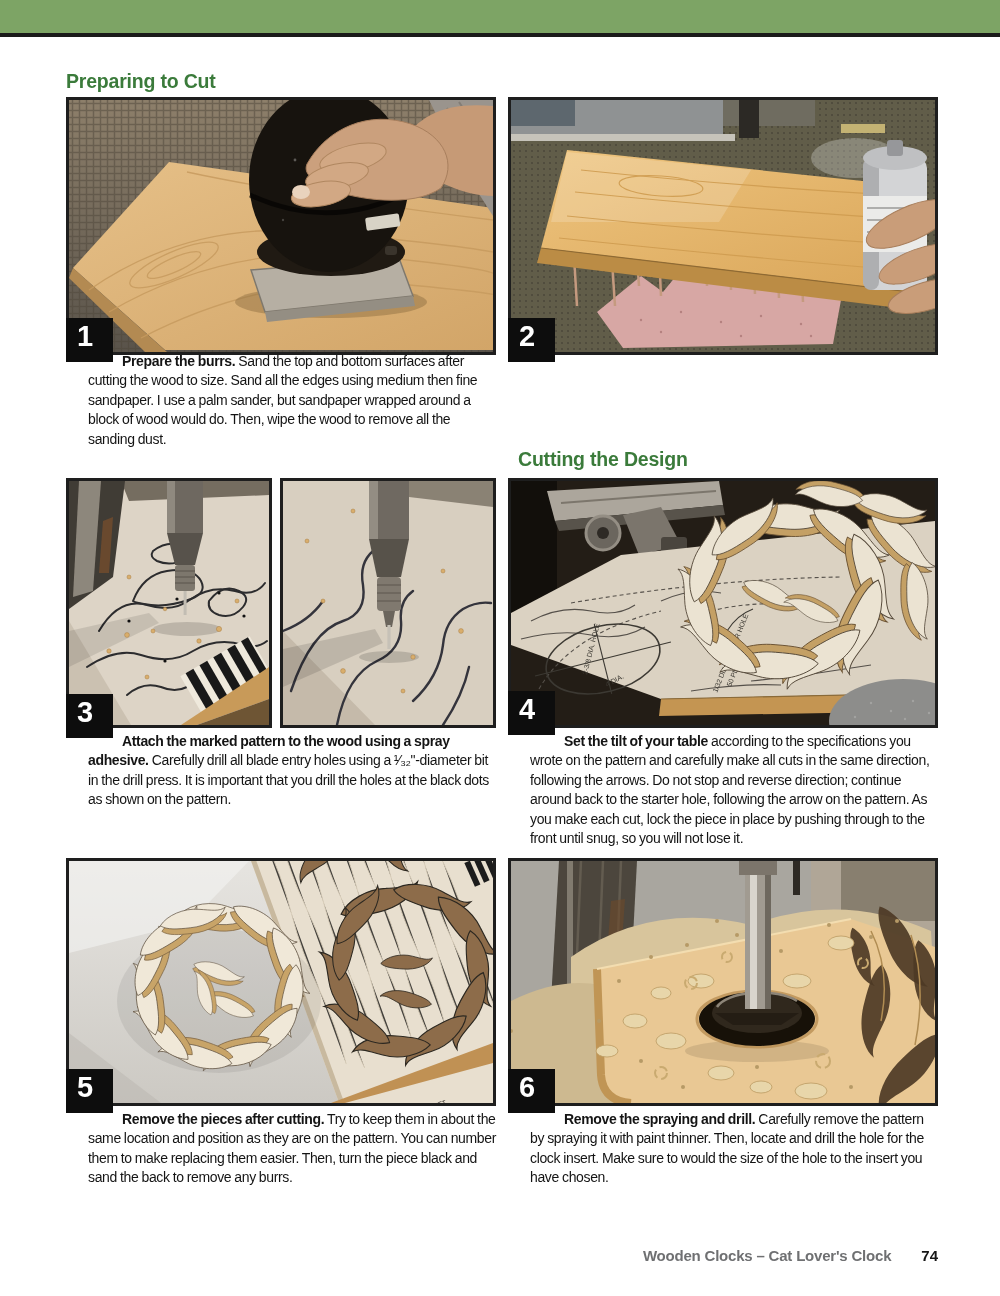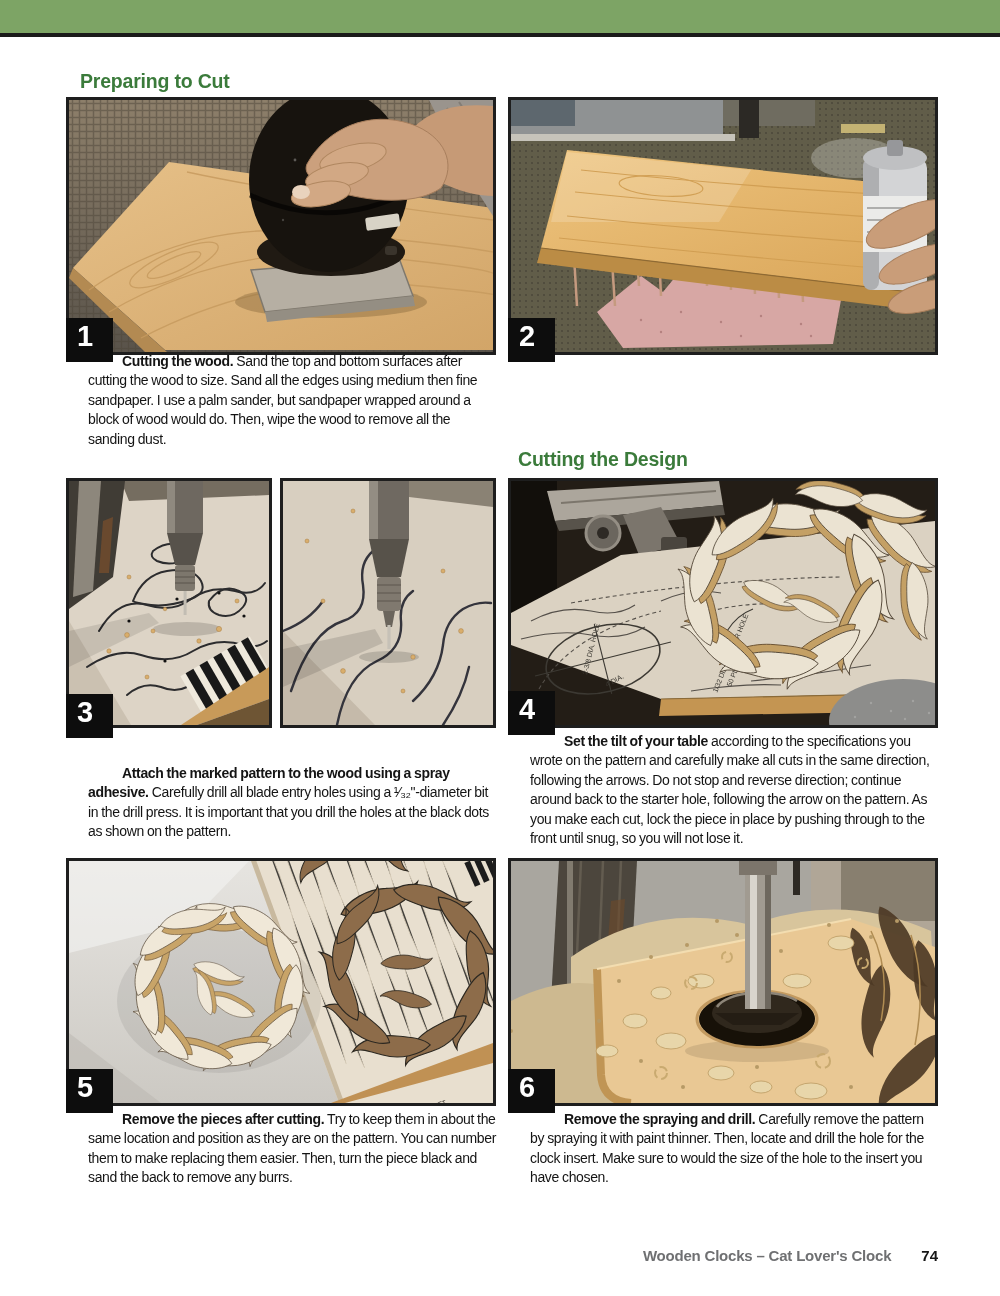--- a/index.html
+++ b/index.html
@@ -2,21 +2,21 @@
 <html><head>
 <meta charset="utf-8">
 <style>
   html,body{margin:0;padding:0;background:#e8e8e8;}
   .page{position:relative;width:1000px;height:1296px;background:#ffffff;
         font-family:"Liberation Sans",sans-serif;overflow:hidden;margin:0 auto;}
   .topbar{position:absolute;left:0;top:0;width:1000px;height:33px;background:#7da465;
           border-bottom:4px solid #1a1a1a;}
   .h-green{position:absolute;margin:0;font-size:19.5px;font-weight:700;color:#3b7b3b;
            letter-spacing:-0.2px;}
-  #h-left{left:80px;top:70px;}
+  #h-left{left:66px;top:70px;}
   #h-right{left:518px;top:448px;}
   .photo{position:absolute;border:3px solid #1e1e1e;box-sizing:border-box;background:#cfc8bb;}
   .photo svg{display:block;width:100%;height:100%;}
   .figwrap{position:absolute;}
   .badge{position:absolute;left:-3px;bottom:-10px;width:47px;height:44px;background:#0d0d0d;
          color:#fff;font-size:29px;font-weight:700;line-height:1;box-sizing:border-box;
          padding:4px 0 0 11px;z-index:5;}
   .figwrap .badge{left:0;}
   .caption{position:absolute;width:432px;box-sizing:border-box;padding-left:22px;
            font-size:14px;line-height:19.4px;color:#141414;letter-spacing:-0.35px;
@@ -178,21 +178,21 @@
       <g fill="#c99d79" stroke="#a87e5b" stroke-width="1">
         <ellipse cx="398" cy="124" rx="46" ry="17" transform="rotate(-24 398 124)"></ellipse>
         <ellipse cx="408" cy="164" rx="42" ry="15" transform="rotate(-20 408 164)"></ellipse>
         <ellipse cx="416" cy="196" rx="40" ry="14" transform="rotate(-16 416 196)"></ellipse>
       </g>
     </svg>
     <div class="badge">2</div>
   </figure>
 
   <div class="caption" id="cap1" style="left:66px;top:352px;">
-    <p><b>Cutting the wood.</b><span> Sand the top and bottom surfaces after cutting the wood to size. Sand all the edges using medium then fine sandpaper. I use a palm sander, but sandpaper wrapped around a block of wood would do. Then, wipe the wood to remove all the sanding dust.</span></p>
+    <p><b>Prepare the burrs.</b><span> Sand the top and bottom surfaces after cutting the wood to size. Sand all the edges using medium then fine sandpaper. I use a palm sander, but sandpaper wrapped around a block of wood would do. Then, wipe the wood to remove all the sanding dust.</span></p>
   </div>
 
   <h2 class="h-green" id="h-right">Cutting the Design</h2>
 
   <div class="figwrap" id="fig3" style="left:66px;top:478px;width:430px;height:250px;">
     <figure class="photo" style="left:0;top:0;width:206px;height:250px;margin:0;position:absolute;">
       <svg viewBox="0 0 200 244" preserveAspectRatio="none">
         <rect width="200" height="244" fill="#ddd4c6"></rect>
         <polygon points="0,244 0,140 62,244" fill="#b9ad9c" opacity=".5"></polygon>
         <polygon points="52,0 200,0 200,14 60,20" fill="#5b5346" opacity=".8"></polygon>
@@ -408,21 +408,21 @@
             <circle cx="402" cy="220" r="1.2"></circle>
             <circle cx="418" cy="232" r="1.2"></circle>
             <circle cx="344" cy="236" r="1.2"></circle>
             <circle cx="394" cy="238" r="1.2"></circle>
           </g>
       </g>
     </svg>
     <div class="badge">4</div>
   </figure>
 
-  <div class="caption" id="cap3" style="left:66px;top:732px;margin-top:32px;">
+  <div class="caption" id="cap3" style="left:66px;top:732px;">
     <p><b>Attach the marked pattern to the wood using a spray adhesive.</b><span> Carefully drill all blade entry holes using a ¹⁄₃₂"-diameter bit in the drill press. It is important that you drill the holes at the black dots as shown on the pattern.</span></p>
   </div>
   <div class="caption" id="cap4" style="left:508px;top:732px;">
     <p><b>Set the tilt of your table</b><span> according to the specifications you wrote on the pattern and carefully make all cuts in the same direction, following the arrows. Do not stop and reverse direction; continue around back to the starter hole, following the arrow on the pattern. As you make each cut, lock the piece in place by pushing through to the front until snug, so you will not lose it.</span></p>
   </div>
 
   <figure class="photo" id="ph5" style="left:66px;top:858px;width:430px;height:248px;margin:0;">
     <svg viewBox="0 0 424 242" preserveAspectRatio="none">
       <defs>
         <path id="cr5" d="M-52,0 C-38,-13 -10,-17 12,-9 C30,-3 42,3 52,-2 C42,13 16,19 -8,15 C-28,12 -44,9 -52,0 Z"></path>

